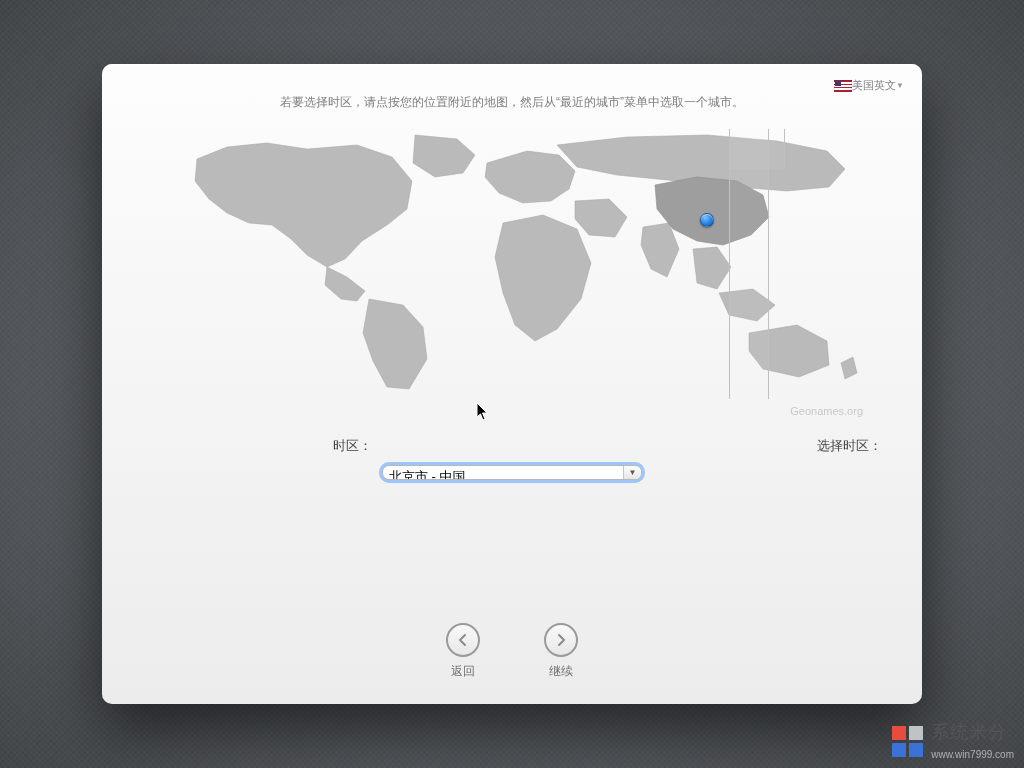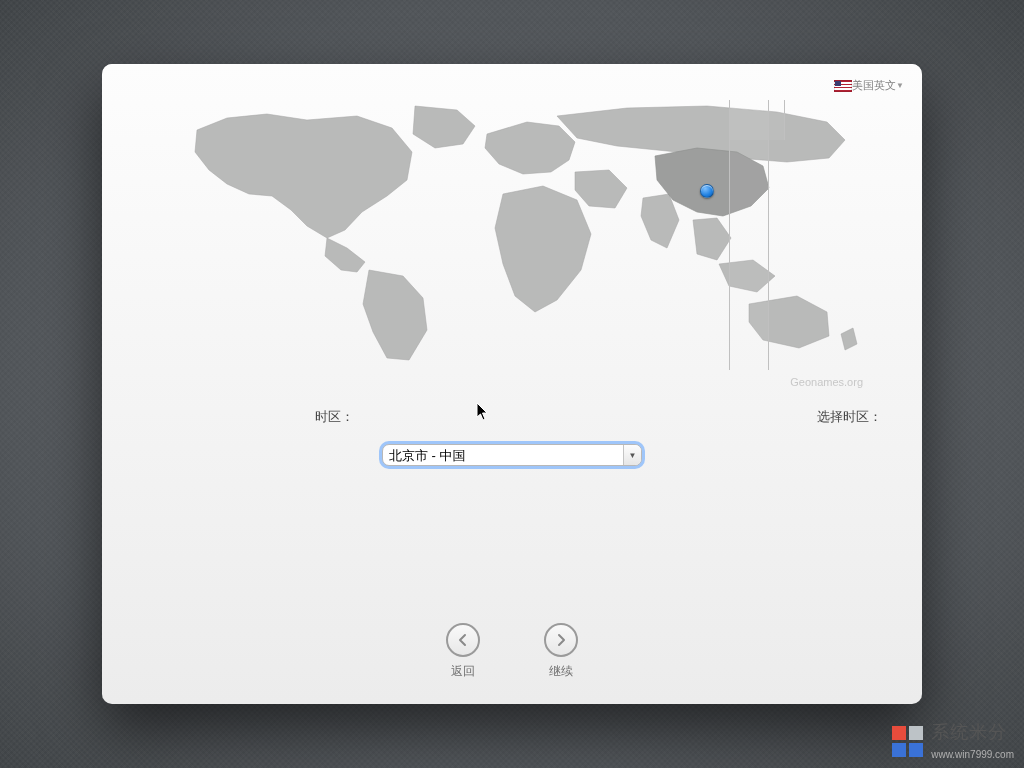--- a/index.html
+++ b/index.html
@@ -82,28 +82,27 @@
     font-size: 11px; color: #c8c8c8;
   }
   .form {
     margin-top: 38px;
     display: grid;
     grid-template-columns: 1fr 260px 1fr;
     row-gap: 10px;
     align-items: center;
     font-size: 13px;
     color: #444;
-    gap: 18px;
   }
   .form-label { text-align: right; padding-right: 10px; }
   .form-value { grid-column: 2; }
   .combobox {
     grid-column: 2;
     display: flex; align-items: stretch;
-    height: 22px;
+    height: 15px;
     border: 1px solid #b8b8b8;
     border-radius: 7px;
     box-shadow: 0 0 0 3px rgba(90,160,255,0.55);
     background: #fff;
     overflow: hidden;
   }
   .combobox .val {
     flex: 1; padding: 2px 6px; font-size: 13px; color: #000;
   }
   .combobox .btn {
@@ -142,20 +141,21 @@
 <body>
 
 <div class="panel">
 
   <div class="lang-picker">
     <span class="flag"></span>
     <span>美国英文</span>
     <span class="tri">▼</span>
   </div>
 
+  <div class="subtitle">若要选择时区，请点按您的位置附近的地图，然后从“最近的城市”菜单中选取一个城市。</div>
 
   <div class="map-wrap">
     <svg viewBox="0 0 710 270">
       <g fill="#b9bab9" stroke="#a2a3a2" stroke-width="0.5">
 
         <path d="M40 30 L70 18 L110 14 L150 20 L200 16 L235 28 L255 52 L250 80 L230 96 L205 112 L188 130 L170 138 L150 126 L134 110 L115 96 L92 94 L70 84 L52 70 L38 52 Z"></path>
         <path d="M258 6 L300 10 L318 26 L306 44 L278 48 L256 34 Z"></path>
 
         <path d="M170 138 L190 148 L208 162 L200 172 L184 170 L168 156 Z"></path>
 

